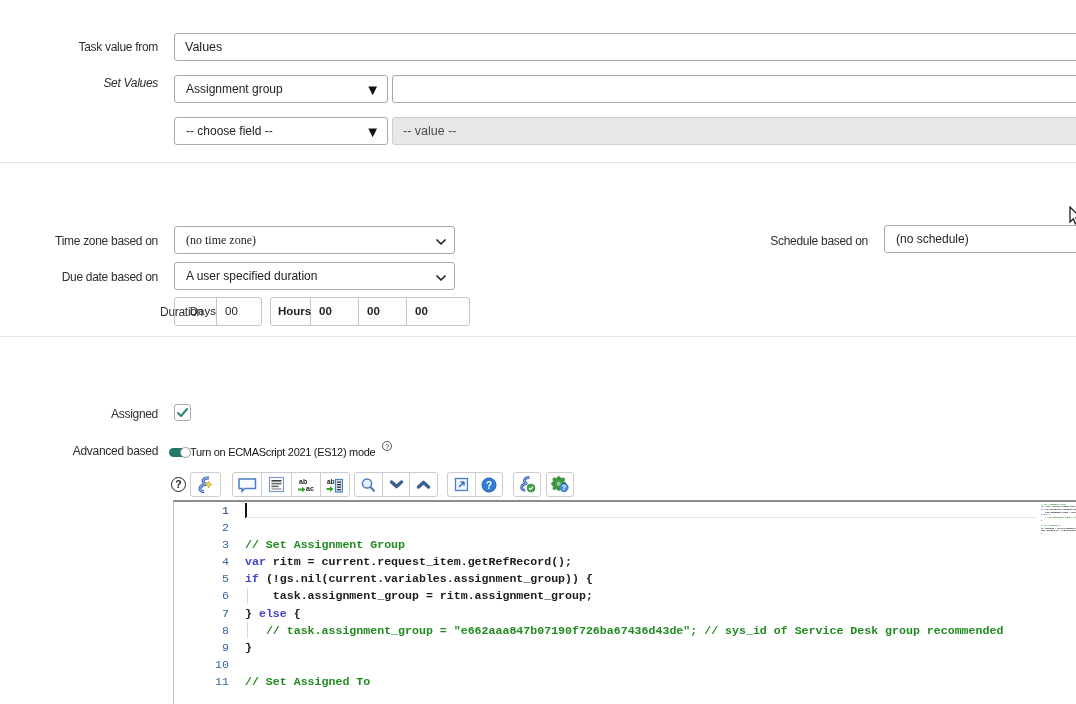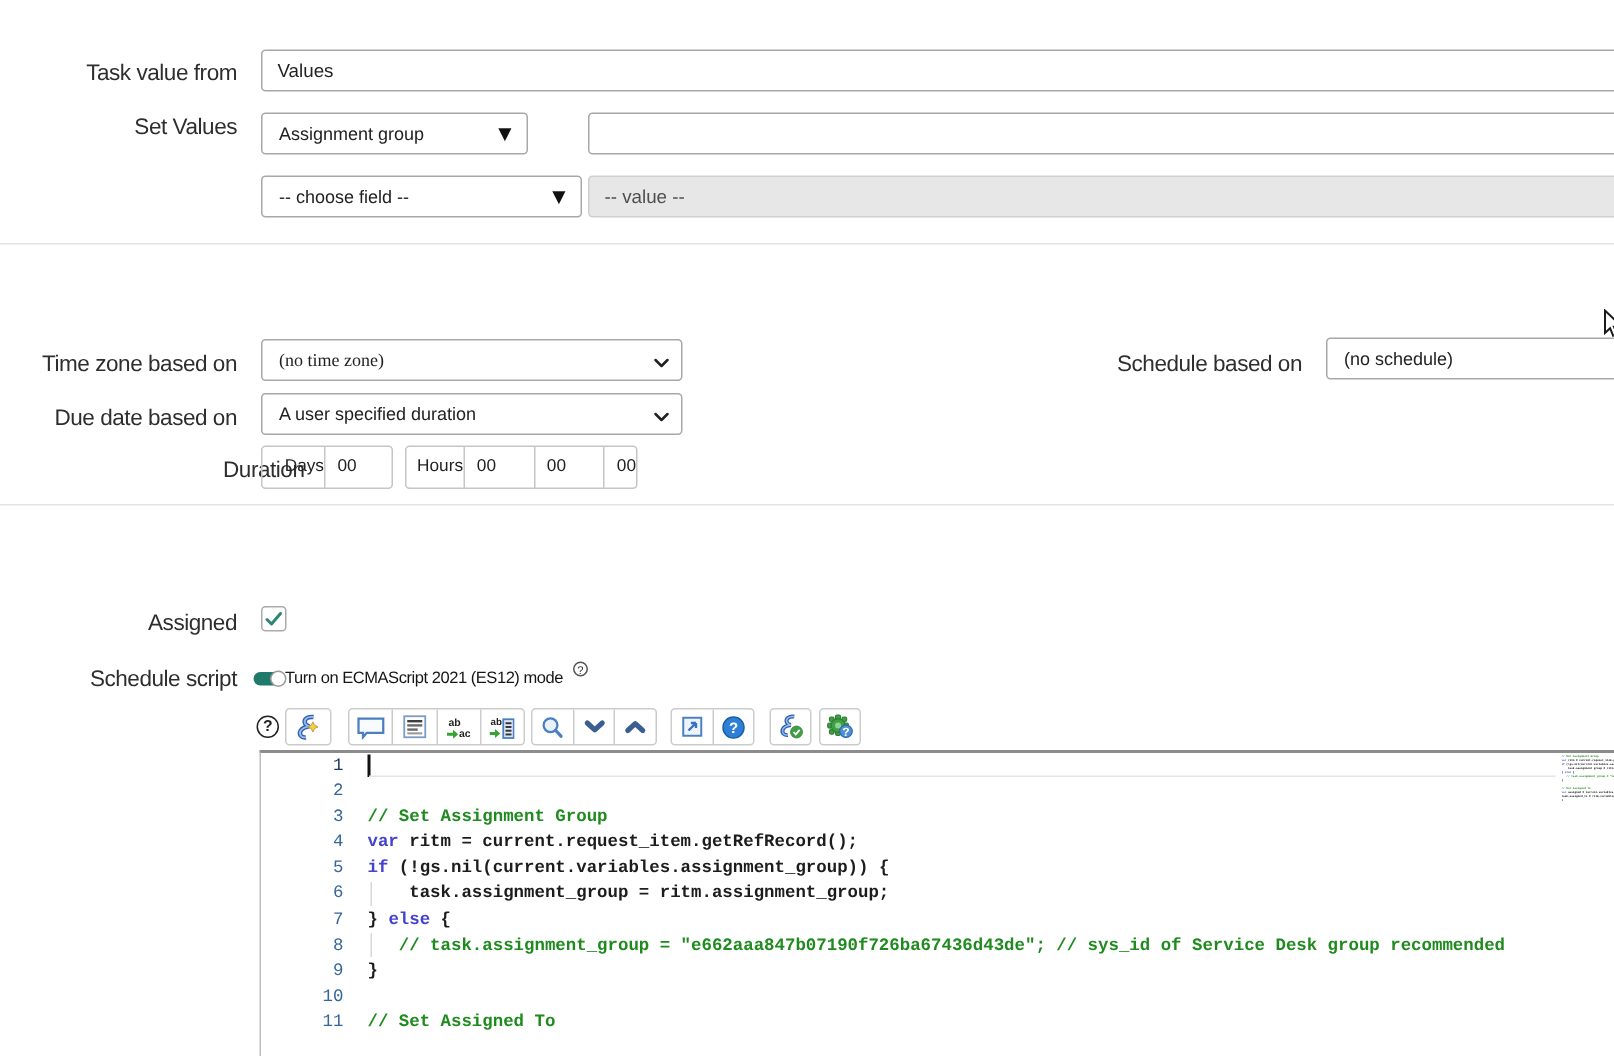--- a/index.html
+++ b/index.html
@@ -1,18 +1,18 @@
 <!DOCTYPE html>
 <html><head>
 <meta charset="utf-8">
 <style>
 * { margin:0; padding:0; box-sizing:border-box; }
 html,body { width:1076px; height:704px; overflow:hidden; background:#fff; }
 body { font-family:"Liberation Sans", sans-serif; position:relative; }
-.lbl { position:absolute; font-size:15px; letter-spacing:-0.3px; color:#2e2e2e; text-align:right; width:158px; left:0; }
+.lbl { position:absolute; font-size:12px; letter-spacing:-0.3px; color:#2e2e2e; text-align:right; width:158px; left:0; }
 .inp { position:absolute; height:28px; border:1px solid #a8a8a8; border-radius:3px; background:#fff;
        font-size:12.5px; color:#222; line-height:26px; padding-left:10px; }
 .sel { position:absolute; height:28px; border:1px solid #a8a8a8; border-radius:3px; background:#fff;
        font-size:12px; color:#222; line-height:26px; padding-left:11px; }
 .tri { position:absolute; top:6px; font-size:15px; color:#111; line-height:15px; }
 .chev { position:absolute; top:9px; }
 .hr { position:absolute; left:0; width:1076px; height:1px; background:#e2e2e2; }
 .cell { display:inline-block; height:28px; line-height:26px; font-size:11.5px; color:#222; }
 .tbg { position:absolute; top:472px; height:25px; border:1px solid #ccc; border-radius:3px; background:#fff; display:flex; }
 .tbtn { flex:1; display:flex; align-items:center; justify-content:center; border-left:1px solid #ccc; }
@@ -22,22 +22,22 @@
 .ct { margin-left:16px; color:#1c1c1c; }
 .kw { color:#4343cb; }
 .cm { color:#1f8b1f; }
 </style>
 </head>
 <body>
 
 <div class="lbl" style="top:40px;">Task value from</div>
 <div class="inp" style="left:174px; top:33px; width:920px;">Values</div>
 
-<div class="lbl" style="top:76px;">Set Values</div>
-<div class="sel" style="left:174px; top:75px; width:178px;">Assignment group<span class="tri" style="right:7px;">▼</span></div>
+<div class="lbl" style="top:76px;font-style:italic;">Set Values</div>
+<div class="sel" style="left:174px; top:75px; width:214px;">Assignment group<span class="tri" style="right:7px;">▼</span></div>
 <div class="inp" style="left:392px; top:75px; width:702px;"></div>
 
 <div class="sel" style="left:174px; top:117px; width:214px;">-- choose field --<span class="tri" style="right:7px;">▼</span></div>
 <div class="inp" style="left:392px; top:117px; width:702px; background:#e7e7e7; border-color:#cfcfcf; color:#4e4e4e;">-- value --</div>
 
 <div class="hr" style="top:162px;"></div>
 
 <div class="lbl" style="top:234px;">Time zone based on</div>
 <div class="sel" style="left:174px; top:226px; width:281px;font-family:Liberation Serif, serif;">(no time zone)
   <svg class="chev" style="right:7px;" width="12" height="12" viewBox="0 0 12 12">
@@ -52,37 +52,37 @@
   <svg class="chev" style="right:7px;" width="12" height="12" viewBox="0 0 12 12">
       <path d="M2 4l4 4 4-4" fill="none" stroke="#222" stroke-width="1.7" stroke-linecap="round" stroke-linejoin="round"></path>
     </svg>
 </div>
 
 <div class="lbl" style="top:305px;margin-left:45px;">Duration</div>
 <div style="position:absolute; left:174px; top:297px; width:88px; height:29px; border:1px solid #c6c6c6; border-radius:3px; display:flex;text-align:right;">
   <div class="cell" style="width:42px; padding-left:9px; border-right:1px solid #c6c6c6;">Days</div>
   <div class="cell" style="padding-left:8px;">00</div>
 </div>
-<div style="position:absolute; left:270px; top:297px; width:155px; height:29px; border:1px solid #c6c6c6; border-radius:3px; display:flex;">
+<div style="position:absolute; left:270px; top:297px; width:200px; height:29px; border:1px solid #c6c6c6; border-radius:3px; display:flex;font-weight:bold;">
   <div class="cell" style="width:40px; padding-left:7px; border-right:1px solid #c6c6c6;">Hours</div>
   <div class="cell" style="width:48px; padding-left:8px; border-right:1px solid #c6c6c6;">00</div>
   <div class="cell" style="width:48px; padding-left:8px; border-right:1px solid #c6c6c6;">00</div>
   <div class="cell" style="padding-left:8px;">00</div>
 </div>
 
 <div class="hr" style="top:336px;"></div>
 
 <div class="lbl" style="top:407px;">Assigned</div>
 <div style="position:absolute; left:174px; top:404px; width:17px; height:17px; border:1px solid #ababab; border-radius:3px; background:#fff;">
   <svg width="13" height="13" style="position:absolute;left:1px;top:1px;" viewBox="0 0 13 13">
       <path d="M2 7l3 3 6-7" fill="none" stroke="#2e8675" stroke-width="2" stroke-linecap="round" stroke-linejoin="round"></path>
     </svg>
 </div>
 
-<div class="lbl" style="top:444px;">Schedule script</div>
+<div class="lbl" style="top:444px;">Advanced based</div>
 <div style="position:absolute; left:169px; top:448px; width:20px; height:9px; background:#1f7a6c; border-radius:5px;"></div>
 <div style="position:absolute; left:180px; top:446.5px; width:11px; height:11px; background:#fff; border:1px solid #9a9a9a; border-radius:50%;"></div>
 <div style="position:absolute; left:178px; top:446px; font-size:11px; letter-spacing:-0.3px; color:#161616;padding-left:12px;">Turn on ECMAScript 2021 (ES12) mode</div>
 <div style="position:absolute; left:382px; top:441px; width:10px; height:10px; border:1px solid #555; border-radius:50%; font-size:7.5px; color:#333; text-align:center; line-height:9px;">?</div>
 
 <div style="position:absolute; left:171px; top:477px; width:15px; height:15px; border:1.5px solid #222; border-radius:50%; font-size:10.5px; font-weight:bold; color:#222; text-align:center; line-height:12px;">?</div>
 <div class="tbg" style="left:190px; width:31px;">
     <span class="tbtn" style="border:none;">
   <svg width="17" height="18" viewBox="0 0 17 18">
         <path d="M12 2 C7.5 1.5 5.5 3.8 6.3 6 7 7.8 9.3 8.2 9.3 8.2 C9.3 8.2 4.8 8.8 3.4 11.2 2.1 13.5 3.8 16 7 15.6" fill="none" stroke="#2b5fb4" stroke-width="3"></path>

